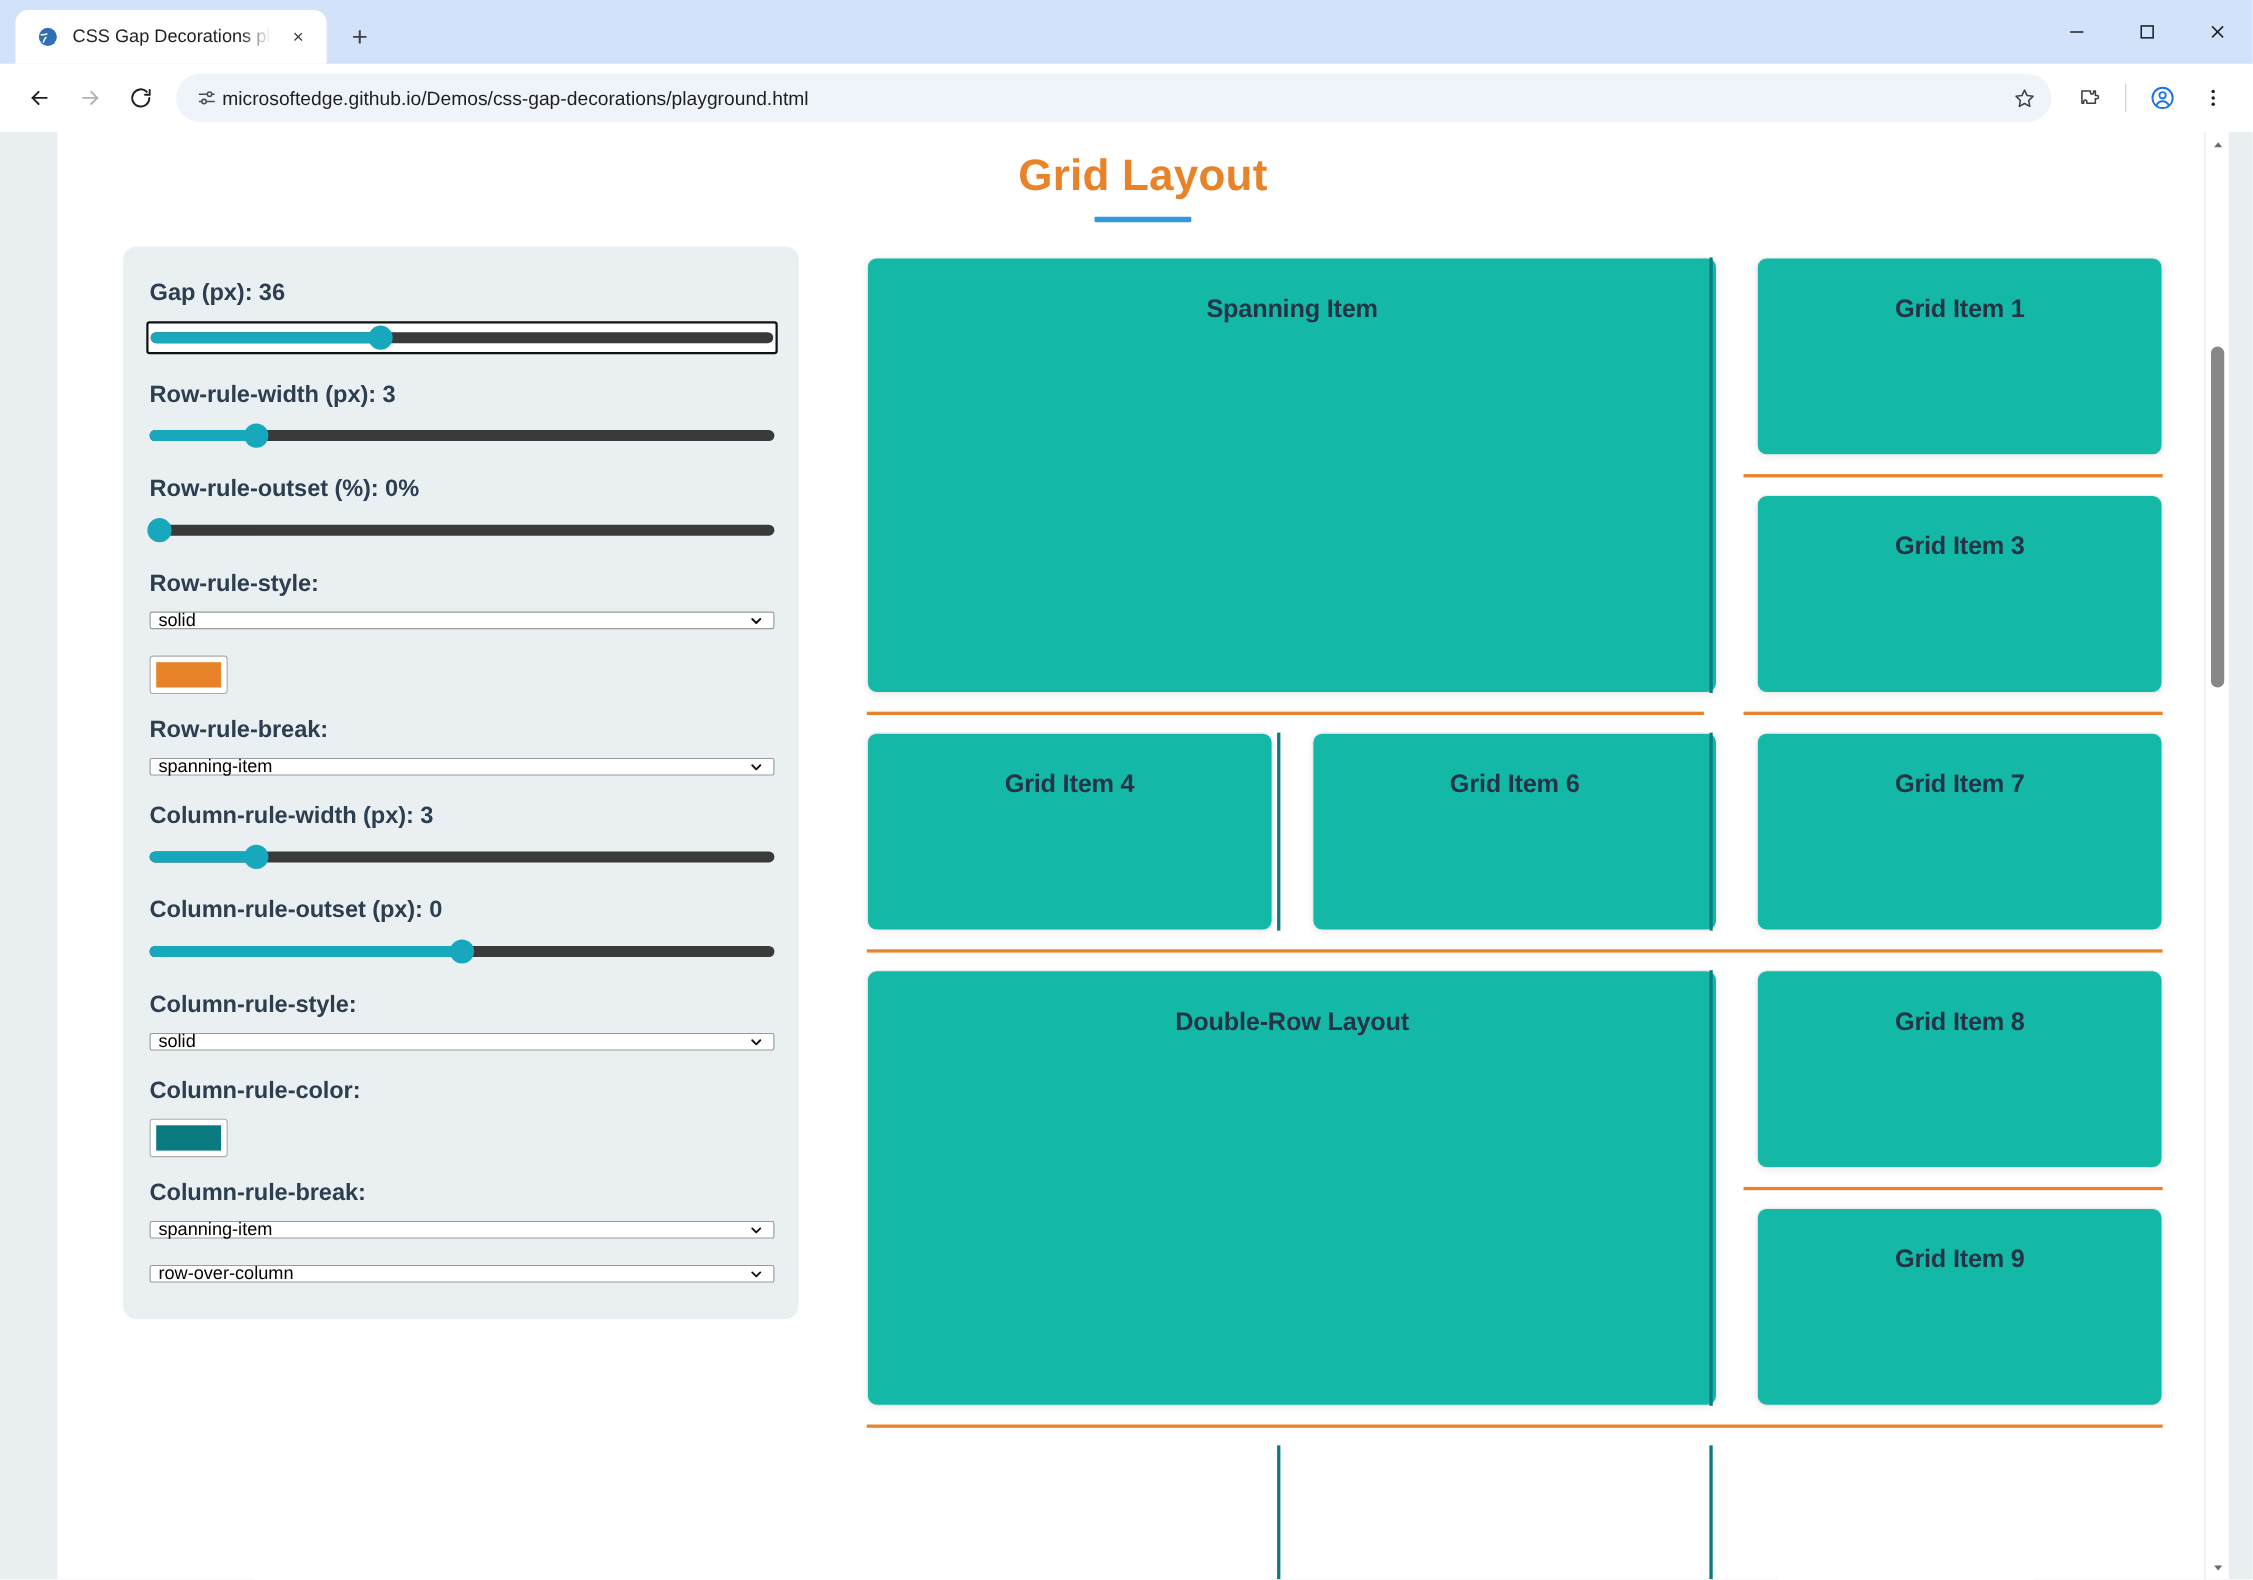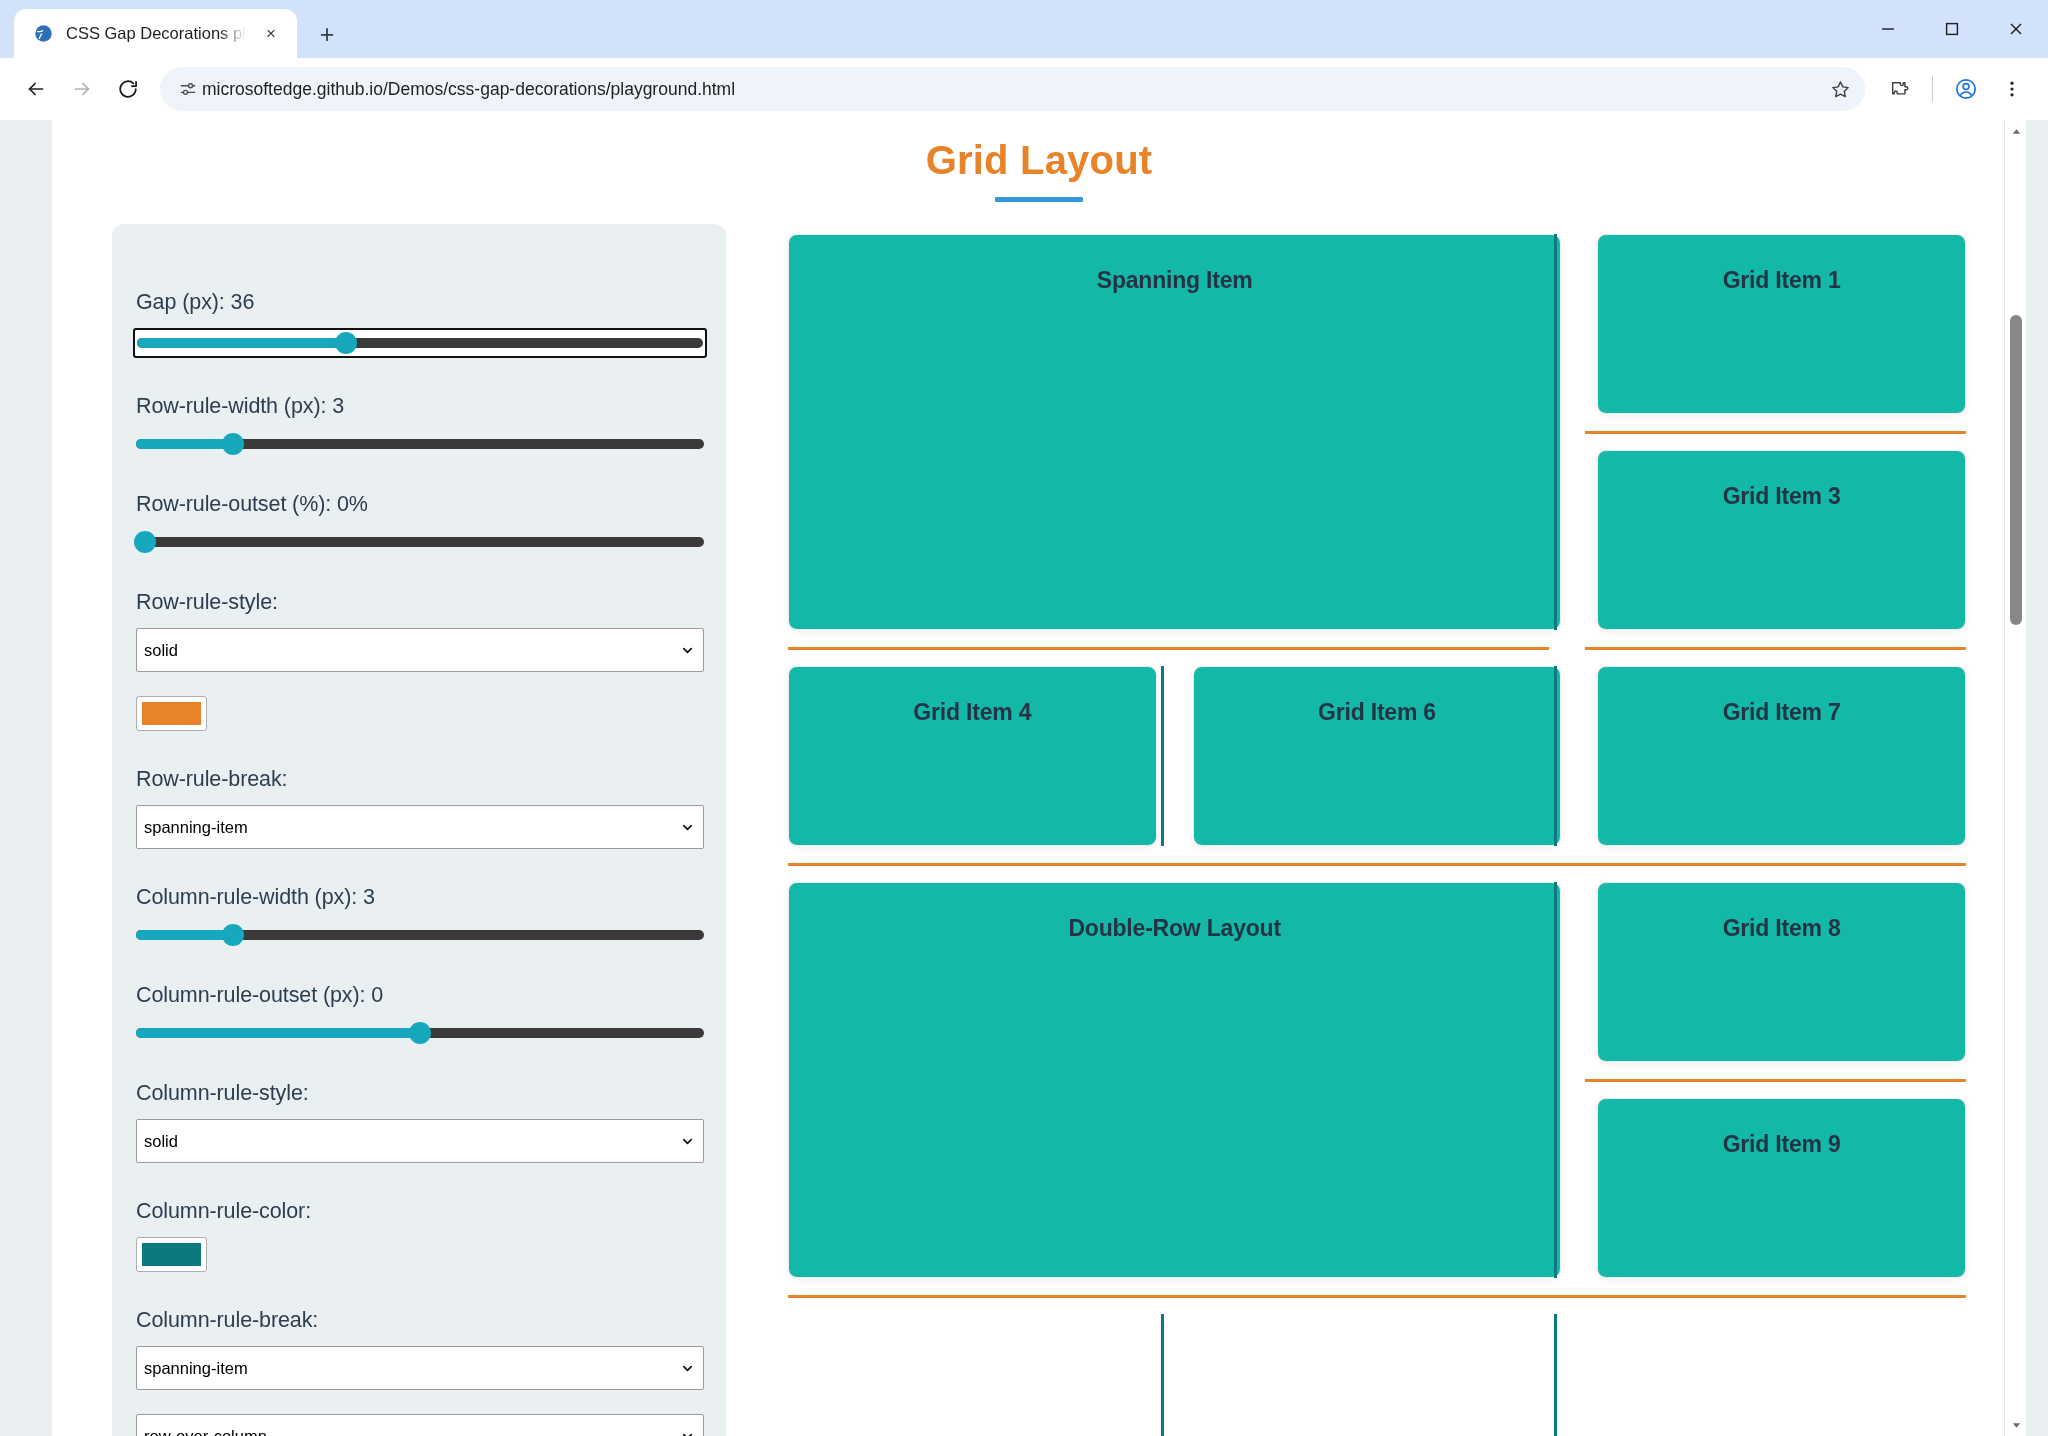--- a/index.html
+++ b/index.html
@@ -147,26 +147,25 @@
   .controls {
     width: 614px;
     flex: none;
     background: #eaeff1;
     border-radius: 12px;
     padding: 30px 22px 26px 24px;
   }
   .ctl { margin-bottom: 7px; }
   .ctl-label {
     font-size: 21.5px;
-    font-weight: 400;
+    font-weight: 700;
     color: #2c3e50;
     letter-spacing: -.1px;
     margin-bottom: 13px;
     display: block;
-    margin-top: 36px;
   }
 
   
   .range {
     position: relative;
     height: 24px;
     margin-bottom: 24px;
     display: flex; align-items: center;
   }
   .range.focused {
@@ -194,21 +193,21 @@
     position: absolute;
     top: 50%;
     width: 22px; height: 22px;
     border-radius: 50%;
     background: #17a8bd;
     transform: translate(-50%, -50%);
   }
 
   .sel {
     width: 100%;
-    height: 44px;
+    height: 16px;
     background: #ffffff;
     border: 1px solid #9a9a9a;
     border-radius: 2px;
     font-size: 16.5px;
     font-family: "Liberation Sans", sans-serif;
     color: #000;
     padding: 0 28px 0 7px;
     margin-bottom: 24px;
     display: flex; align-items: center;
     position: relative;

